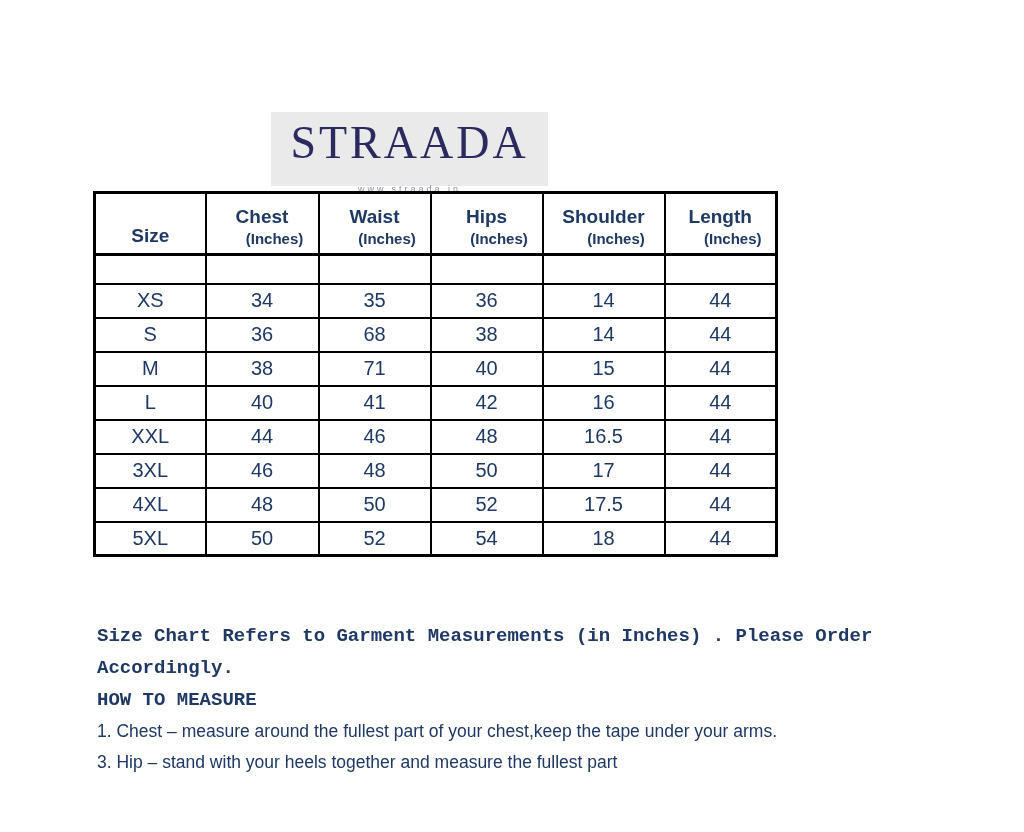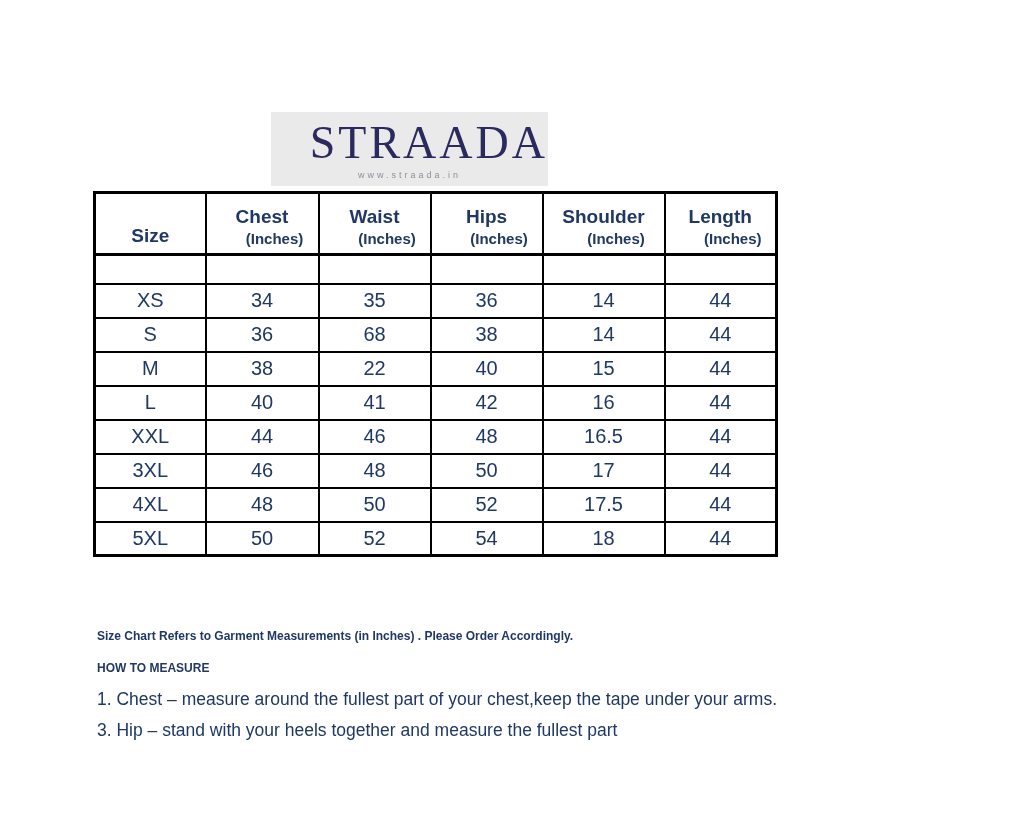--- a/index.html
+++ b/index.html
@@ -20,27 +20,26 @@
     text-align: center;
   }
   .logo-text {
     font-family: "Liberation Serif", serif;
     font-size: 46px;
     line-height: 1.0;
     letter-spacing: 3px;
     color: #2b2a5e;
     margin-top: 8px;
     font-weight: 400;
-    text-align: right;
   }
   .logo-url {
     font-size: 9px;
     letter-spacing: 3px;
     color: #8f8f9c;
-    margin-top: 4px;
+    margin-top: 18px;
   }
 
   
   table.size-chart {
     position: absolute;
     left: 93px; top: 191px;
     width: 682px;
     border-collapse: collapse;
     table-layout: fixed;
     border: 3px solid #000;
@@ -64,23 +63,24 @@
   table.size-chart tbody td { font-size: 20px; }
 
   
   .notes {
     position: absolute;
     left: 97px; top: 620px;
     width: 912px;
     color: #1f3864;
   }
   .note-bold {
-    font-size: 12px;
+    font-size: 19px;
     font-weight: bold;
     line-height: 32px;
+    font-family: Liberation Mono, monospace;
   }
   .step {
     font-size: 17.5px;
     line-height: 31px;
   }
   .step-label { font-weight: normal; }
 </style>
 </head>
 <body>
 
@@ -146,21 +146,21 @@
         <td>S</td>
         <td>36</td>
         <td>68</td>
         <td>38</td>
         <td>14</td>
         <td>44</td>
       </tr>
       <tr class="data-row">
         <td>M</td>
         <td>38</td>
-        <td>22</td>
+        <td>71</td>
         <td>40</td>
         <td>15</td>
         <td>44</td>
       </tr>
       <tr class="data-row">
         <td>L</td>
         <td>40</td>
         <td>41</td>
         <td>42</td>
         <td>16</td>

